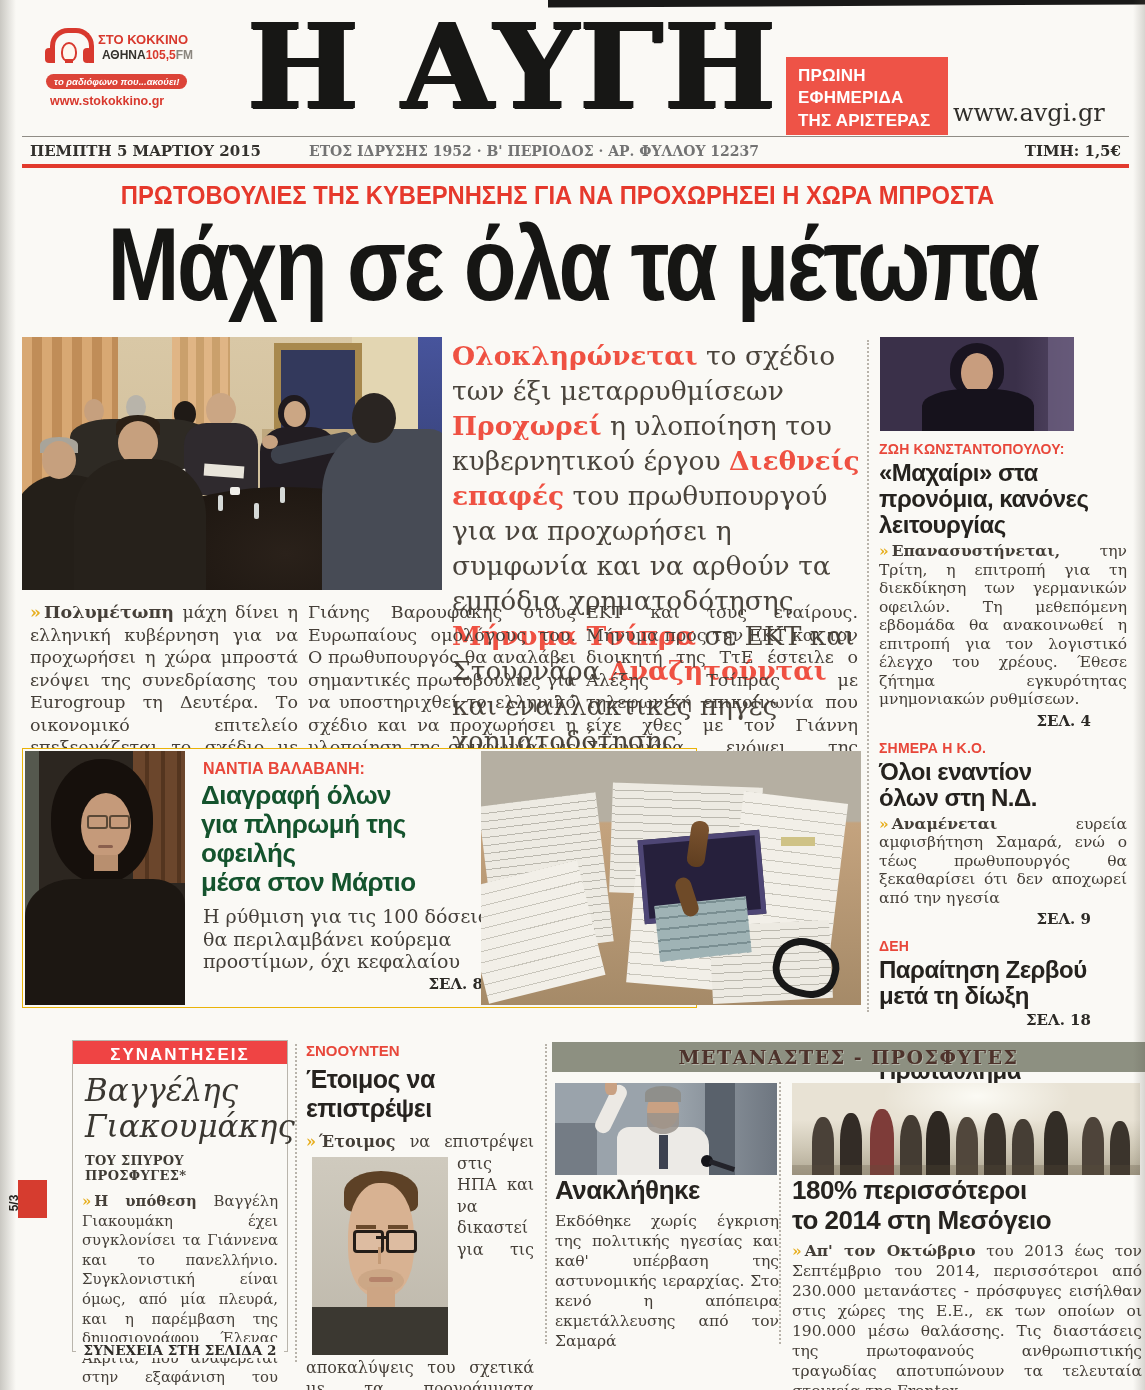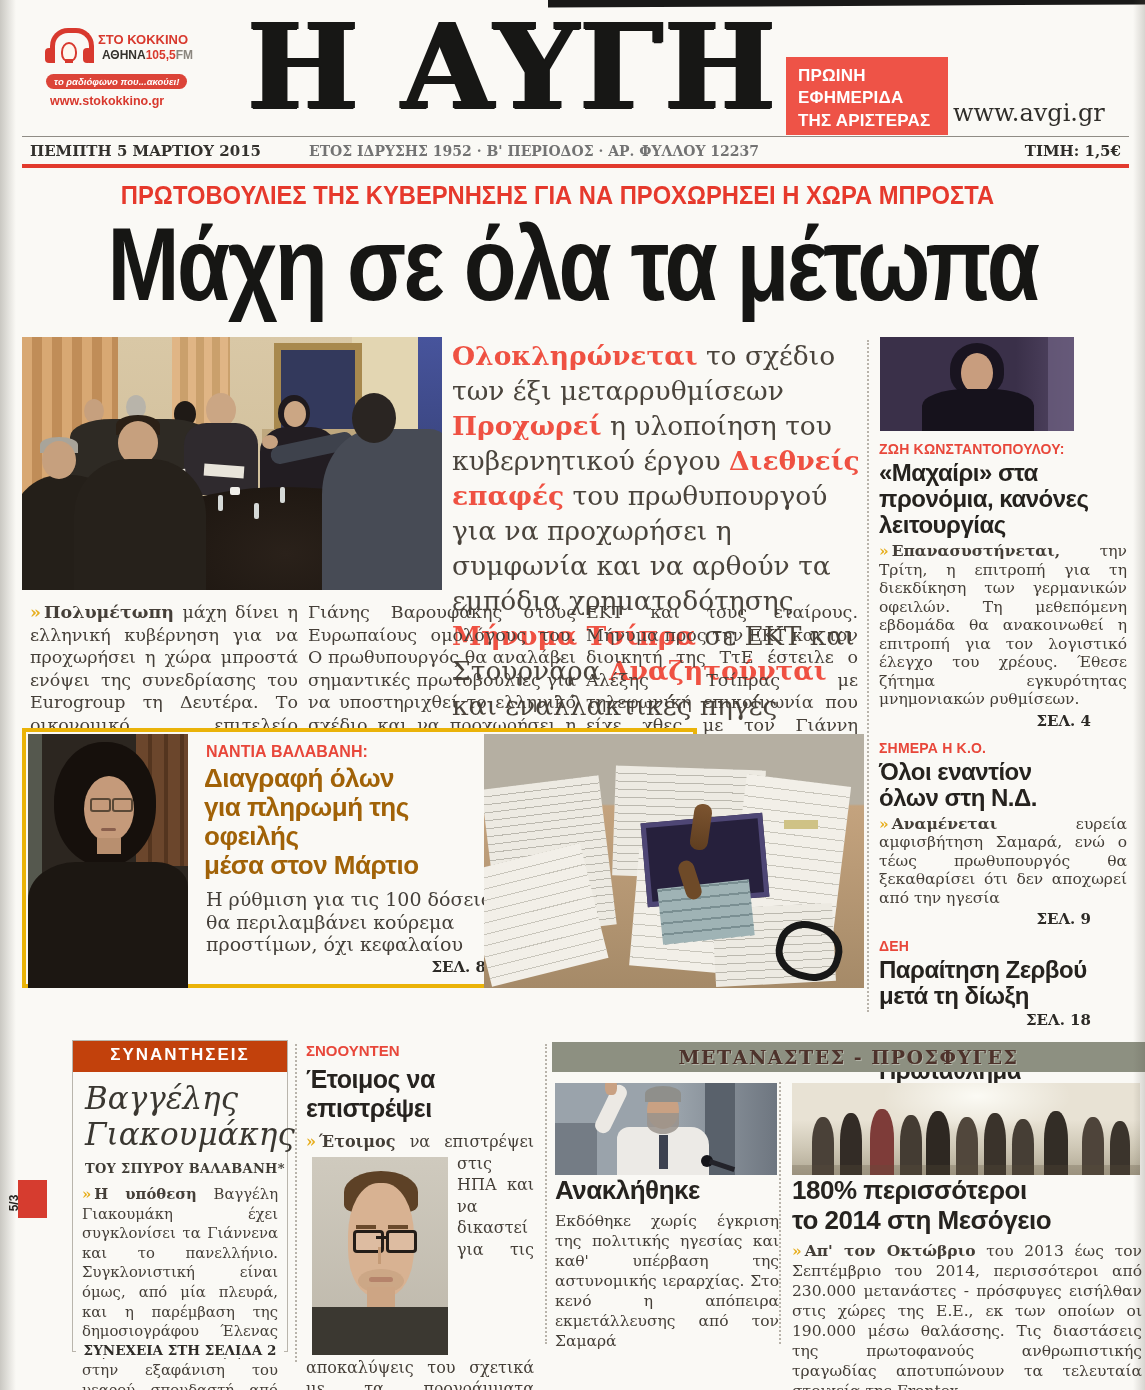--- a/index.html
+++ b/index.html
@@ -61,32 +61,32 @@
   .rail{position:absolute;left:879px;top:337px;width:248px}
   .ph-zoe{position:relative;width:194px;height:94px;overflow:hidden;background:#3a3049;margin-left:1px}
   .rail .label{font:700 14px "Liberation Sans",sans-serif;color:#e8473a;margin-top:10px;letter-spacing:.2px}
   .rail .rh{font:700 24px/26px "Liberation Sans",sans-serif;color:#25221e;letter-spacing:-.5px;margin-top:3px}
   .rail .rh span{display:block}
   .rail .bod{font:400 15.5px/18.5px "DejaVu Serif",serif;color:#443e37;margin-top:4px;text-align:justify}
   .rail .pg{display:block;text-align:right;padding-right:36px;margin-top:3px}
   .mt{margin-top:13px}
 
   
-  .feat{position:absolute;left:22px;top:728px;width:675px;height:260px;border:4px solid #eab308;background:#faf9f5;box-sizing:border-box}
+  .feat{position:absolute;left:22px;top:748px;width:675px;height:260px;border:1px solid #eab308;background:#faf9f5;box-sizing:border-box}
   .ph-val{position:absolute;left:2px;top:2px;width:160px;height:254px;overflow:hidden;background:#2c2620}
   .f-label{position:absolute;left:180px;top:11px;font:700 16px "Liberation Sans",sans-serif;color:#e8473a}
-  .f-head{position:absolute;left:178px;top:32px;width:300px;font:700 26px/29px "Liberation Sans",sans-serif;color:#a16207;letter-spacing:-.5px}
+  .f-head{position:absolute;left:178px;top:32px;width:300px;font:700 26px/29px "Liberation Sans",sans-serif;color:#14532d;letter-spacing:-.5px}
   .f-head span{display:block}
   .f-sub{position:absolute;left:180px;top:156px;width:286px;font:400 19px/22.5px "DejaVu Serif",serif;color:#45403a}
   .f-pg{position:absolute;left:180px;top:226px;width:280px;text-align:right}
   .ph-docs{position:absolute;left:458px;top:2px;width:380px;height:254px;overflow:hidden;background:#b5afa2}
 
   
   .box-meet{position:absolute;left:72px;top:1040px;width:216px;height:312px;border:1px solid #b9b5ac;background:#faf9f5;box-sizing:border-box}
-  .banner{height:31px;background:#c2410c;color:#fff;font:700 17px/27px "Liberation Sans",sans-serif;text-align:center;letter-spacing:2px}
+  .banner{height:23px;background:#ef4444;color:#fff;font:700 17px/27px "Liberation Sans",sans-serif;text-align:center;letter-spacing:2px}
   .m-title{font:italic 400 31px/36px "DejaVu Serif",serif;color:#3a3731;margin:8px 0 0 12px}
   .m-title span{display:block}
   .m-byline{font:700 13px "DejaVu Serif",serif;color:#3f3b34;margin:9px 0 0 12px;letter-spacing:.3px}
   .m-body{font:400 14.8px/19.6px "DejaVu Serif",serif;color:#453f38;margin:8px 9px 0 9px;text-align:justify}
   .m-more{position:absolute;bottom:-8px;left:0;right:0;text-align:center}
   .m-more span{background:#faf9f5;padding:0 8px;font:700 13.5px "DejaVu Serif",serif;color:#2e2b27}
   .edge-block{position:absolute;left:18px;top:1180px;width:29px;height:38px;background:#d63c2f}
   .edge-num{position:absolute;left:-6px;top:1196px;width:40px;text-align:center;transform:rotate(-90deg);
             font:700 12px "Liberation Sans",sans-serif;color:#23211d}
 
@@ -375,21 +375,21 @@
 
   <div class="edge-block"></div>
   <div class="edge-num">5/3</div>
 
   <div class="box-meet">
     <div class="banner">ΣΥΝΑΝΤΗΣΕΙΣ</div>
     <div class="m-title">
       <span>Βαγγέλης</span>
       <span>Γιακουμάκης</span>
     </div>
-    <div class="m-byline">ΤΟΥ ΣΠΥΡΟΥ ΒΑΛΑΒΑΝΗ*</div>
+    <div class="m-byline">ΤΟΥ ΣΠΥΡΟΥ ΠΡΟΣΦΥΓΕΣ*</div>
     <div class="m-body">
       <span class="chev">»</span><b>Η υπόθεση</b><span> Βαγγέλη Γιακουμάκη έχει συγκλονίσει τα Γιάννενα και το πανελλήνιο. Συγκλονιστική είναι όμως, από μία πλευρά, και η παρέμβαση της δημοσιογράφου Έλενας Ακρίτα, που αναφέρεται στην εξαφάνιση του νεαρού σπουδαστή από μια τελείως διαφορετική για τα ειωθότα γωνία: το φαινόμενο της (μετ)εφηβικής βίας στα εκπαιδευτικά ιδρύματα.</span>
     </div>
     <div class="m-more"><span>ΣΥΝΕΧΕΙΑ ΣΤΗ ΣΕΛΙΔΑ 2</span></div>
   </div>
 
   <div class="vsep" style="left:295px;top:1044px;height:318px"></div>
   <div class="vsep" style="left:545px;top:1044px;height:300px"></div>
   <div class="vsep" style="left:779px;top:1082px;height:262px"></div>
 

